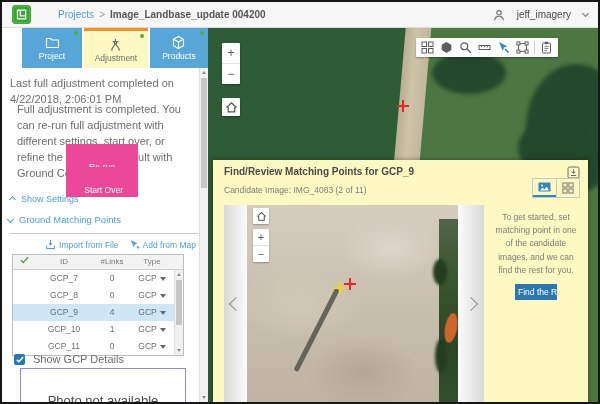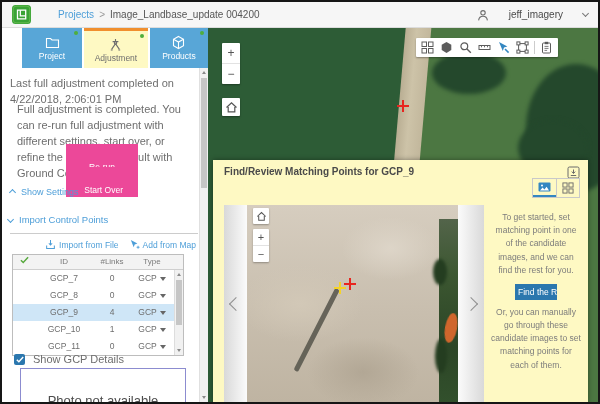--- a/index.html
+++ b/index.html
@@ -5,22 +5,22 @@
   html,body{margin:0;padding:0;background:#e9e9e9;}
   .screen{position:relative;width:600px;height:404px;box-sizing:border-box;border:2px solid #161616;
           overflow:hidden;background:#fff;font-family:"Liberation Sans",sans-serif;
           -webkit-font-smoothing:antialiased;}
   
   .topbar{position:absolute;left:0;top:0;right:0;height:26px;background:#f6f6f6;border-bottom:1px solid #dcdcdc;
           display:flex;align-items:center;padding:0 10px;box-sizing:border-box;z-index:30;}
   .logo{width:19px;height:19px;margin-right:27px;flex:0 0 auto;}
   .crumb-link{color:#4d9ed8;font-size:10px;cursor:pointer;}
   .crumb-sep{color:#9a9a9a;font-size:10px;margin:0 5px;}
-  .crumb-cur{color:#565656;font-size:10px;}
-  .userbox{margin-left:auto;display:flex;align-items:center;gap:20px;cursor:pointer;}
+  .crumb-cur{color:#565656;font-size:10px;font-weight:bold;}
+  .userbox{margin-left:auto;display:flex;align-items:center;gap:12px;cursor:pointer;}
   .username{font-size:10px;color:#4a4a4a;}
   .chev{display:inline-block;border-left:1.4px solid #777;border-bottom:1.4px solid #777;}
   .chev-dn{width:4px;height:4px;transform:rotate(-45deg);margin-top:-2px;}
   .chev-r-sm{width:4px;height:4px;transform:rotate(135deg);border-color:#4d9ed8;}
   .chev-d-sm{width:4px;height:4px;transform:rotate(-45deg);border-color:#4d9ed8;}
   
   .lpanel{position:absolute;left:0;top:26px;bottom:0;width:206px;background:#fff;z-index:20;overflow:hidden;}
   .tabs{position:absolute;left:0;top:0;width:206px;height:40px;display:flex;gap:2px;padding-left:20px;box-sizing:border-box;}
   .tab{position:relative;width:64px;height:40px;background:#58a6d7;color:#fff;display:flex;flex-direction:column;
        align-items:center;justify-content:center;gap:1px;font-size:8.5px;cursor:pointer;box-sizing:border-box;}
@@ -163,28 +163,28 @@
       </div>
     </div>
 
     <div class="ltxt" style="left:8px;top:48px;width:186px;">Last full adjustment completed on 4/22/2018, 2:06:01 PM</div>
 
     <div class="ltxt" style="left:15px;top:74px;width:178px;">Full adjustment is completed. You can re-run full adjustment with different settings, start over, or refine the adjustment result with Ground Control Points.</div>
 
     <button class="btn" style="top:116px;">Re-run Full</button>
     <button class="btn" style="top:139px;text-align:right;">Start Over</button>
 
-    <div class="seclink" style="left:8px;top:159px;">
+    <div class="seclink" style="left:8px;top:166px;">
       <span class="chev chev-r-sm"></span>
       <span>Show Settings</span>
     </div>
 
     <div class="seclink" style="left:6px;top:186px;font-size:9.5px;">
       <span class="chev chev-d-sm"></span>
-      <span>Import Control Points</span>
+      <span>Ground Matching Points</span>
     </div>
 
     <div class="hr" style="top:205px;"></div>
 
     <div class="linkrow" style="top:211px;">
       <span class="minilink">
         <svg width="11" height="11" viewBox="0 0 12 12">
           <path d="M6 1v5.3M4.2 4.6L6 6.6l1.8-2M1.8 7.2v3.2h8.4V7.2" stroke="#4d9ed8" fill="none" stroke-width="1.1"></path>
         </svg>
         <span>Import from File</span>
@@ -365,20 +365,21 @@
     </div>
 
     <div class="mpanel">
       <div class="mp-title">Find/Review Matching Points for GCP_9</div>
       <div class="collapse">
         <svg width="13" height="13" viewBox="0 0 13 13" fill="none" stroke="#6a6a6a" stroke-width="1">
           <rect x="1" y="1" width="11" height="11" rx="1.5"></rect>
           <path d="M6.5 3.5v3.6M4.8 5.6l1.7 1.9 1.7-1.9M3.8 9.5h5.4"></path>
         </svg>
       </div>
+      <div class="mp-sub">Candidate Image: IMG_4083 (2 of 11)</div>
 
       <div class="toggles">
         <span class="tgl on">
           <svg width="13" height="12" viewBox="0 0 13 12">
             <rect x="0.5" y="1.5" width="12" height="9" rx="1" fill="#3487c1"></rect>
             <circle cx="4" cy="4.4" r="1" fill="#fff"></circle>
             <path d="M2 9.4l2.6-2.8 1.8 1.8 2.2-2.6 2.4 3.6z" fill="#fff"></path>
           </svg>
         </span>
         <span class="tgl">
@@ -420,18 +421,17 @@
         </div>
       </div>
 
       <div class="navstrip nav-r">
         <span class="chev-big chev-right"></span>
       </div>
 
       <div class="mside">
         <p>To get started, set matching point in one of the candidate images, and we can find the rest for you.</p>
         <button class="findbtn">Find the Rest</button>
-        <p>Or, you can manually go through these candidate images to set matching points for each of them.</p>
       </div>
     </div>
   </div>
 
 </div>
 
 </body></html>

